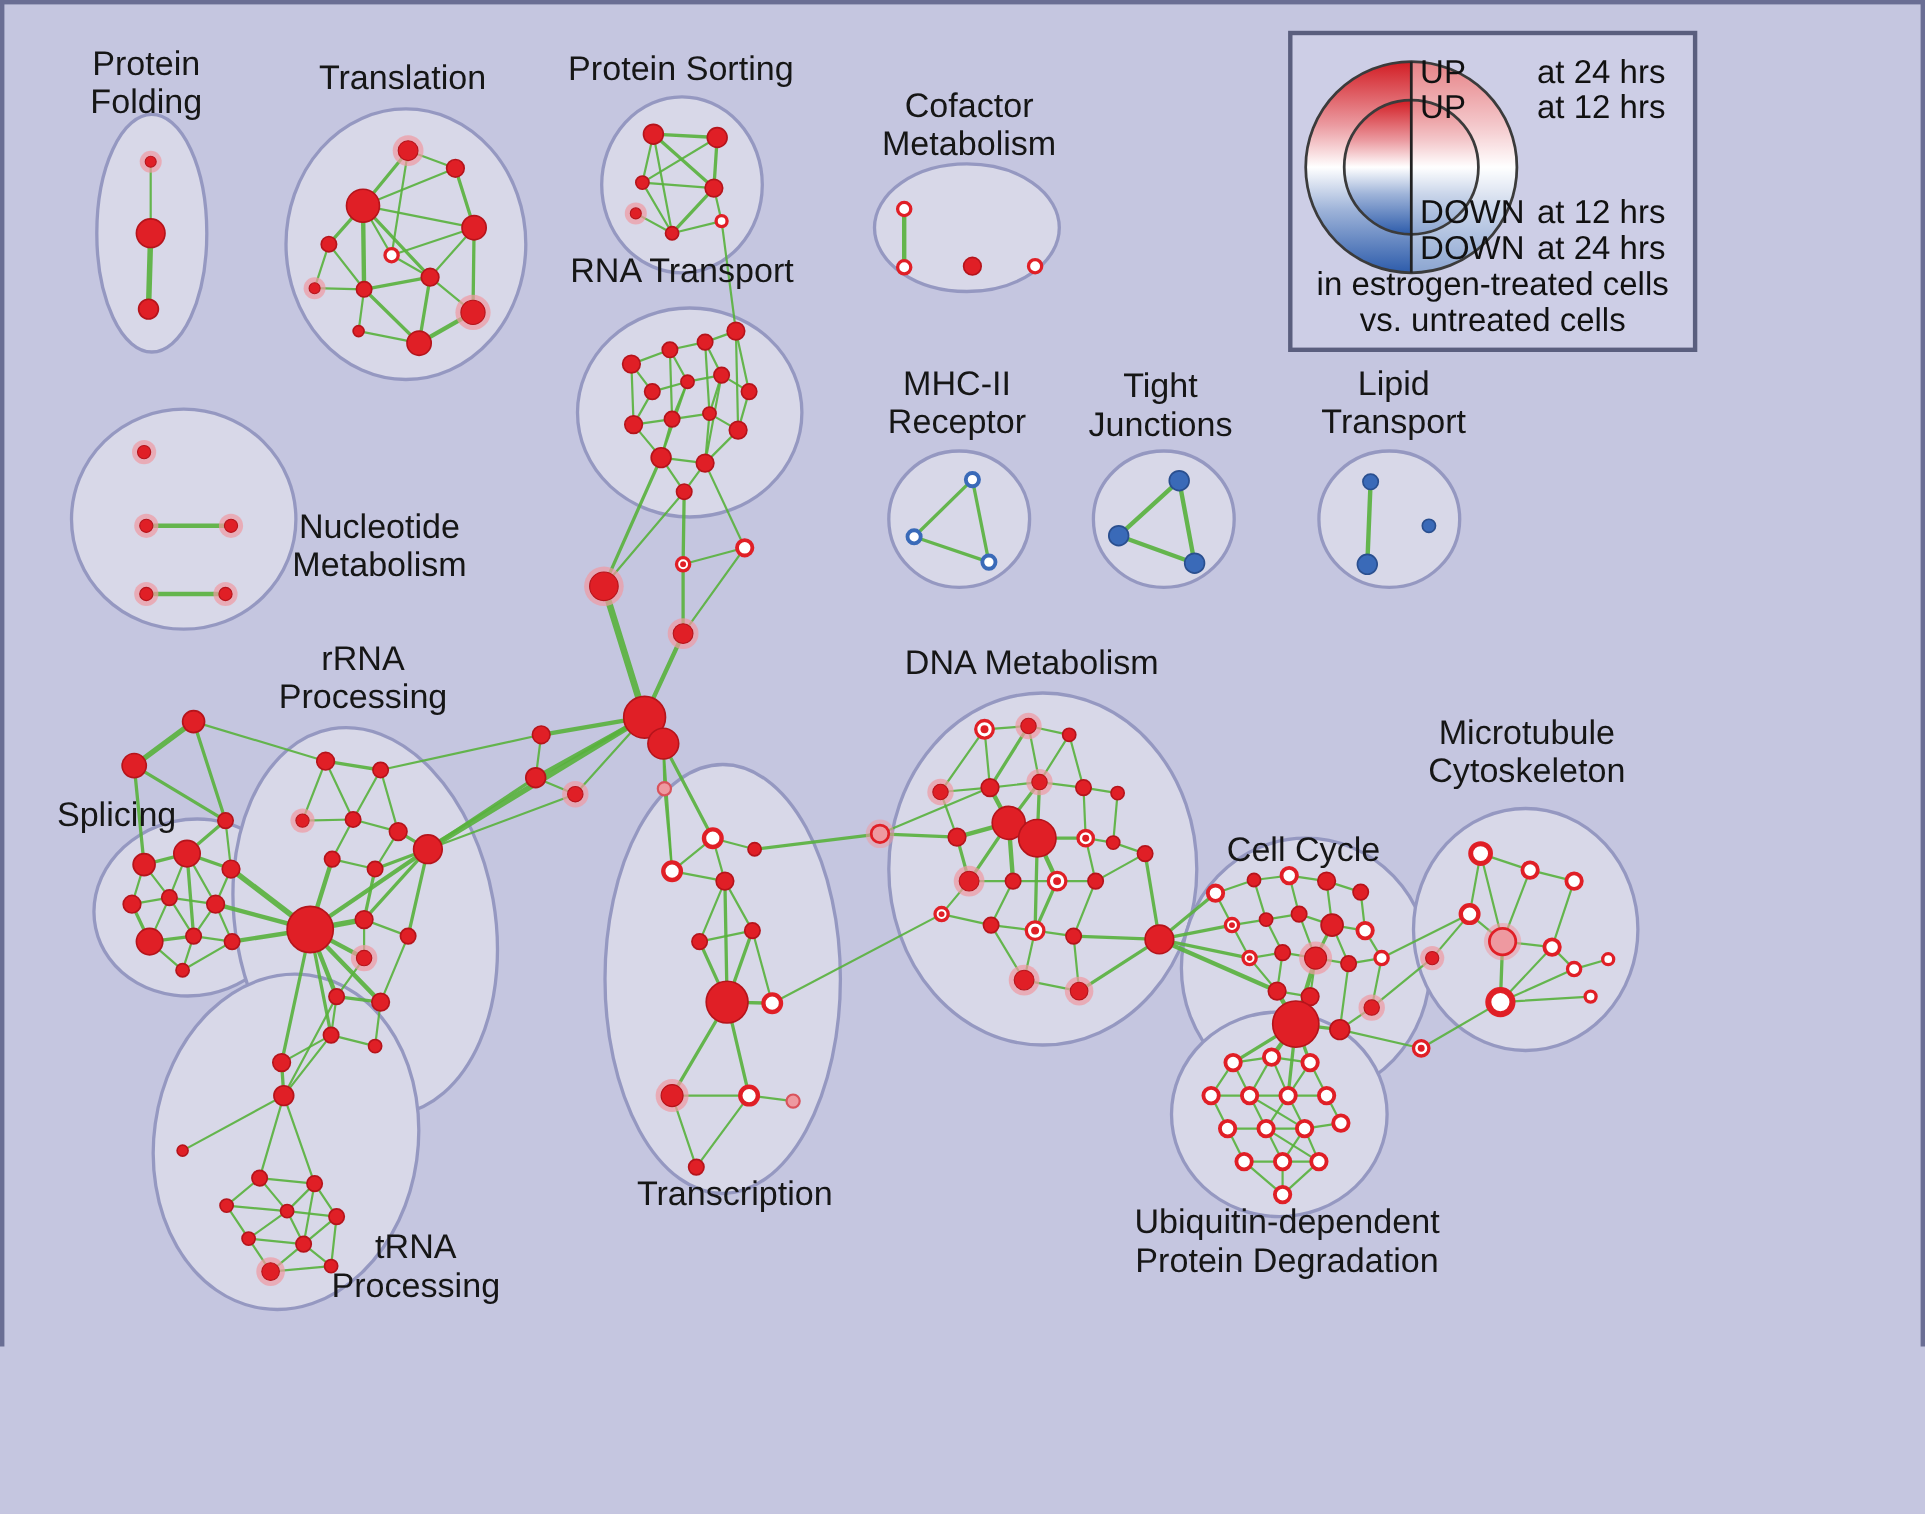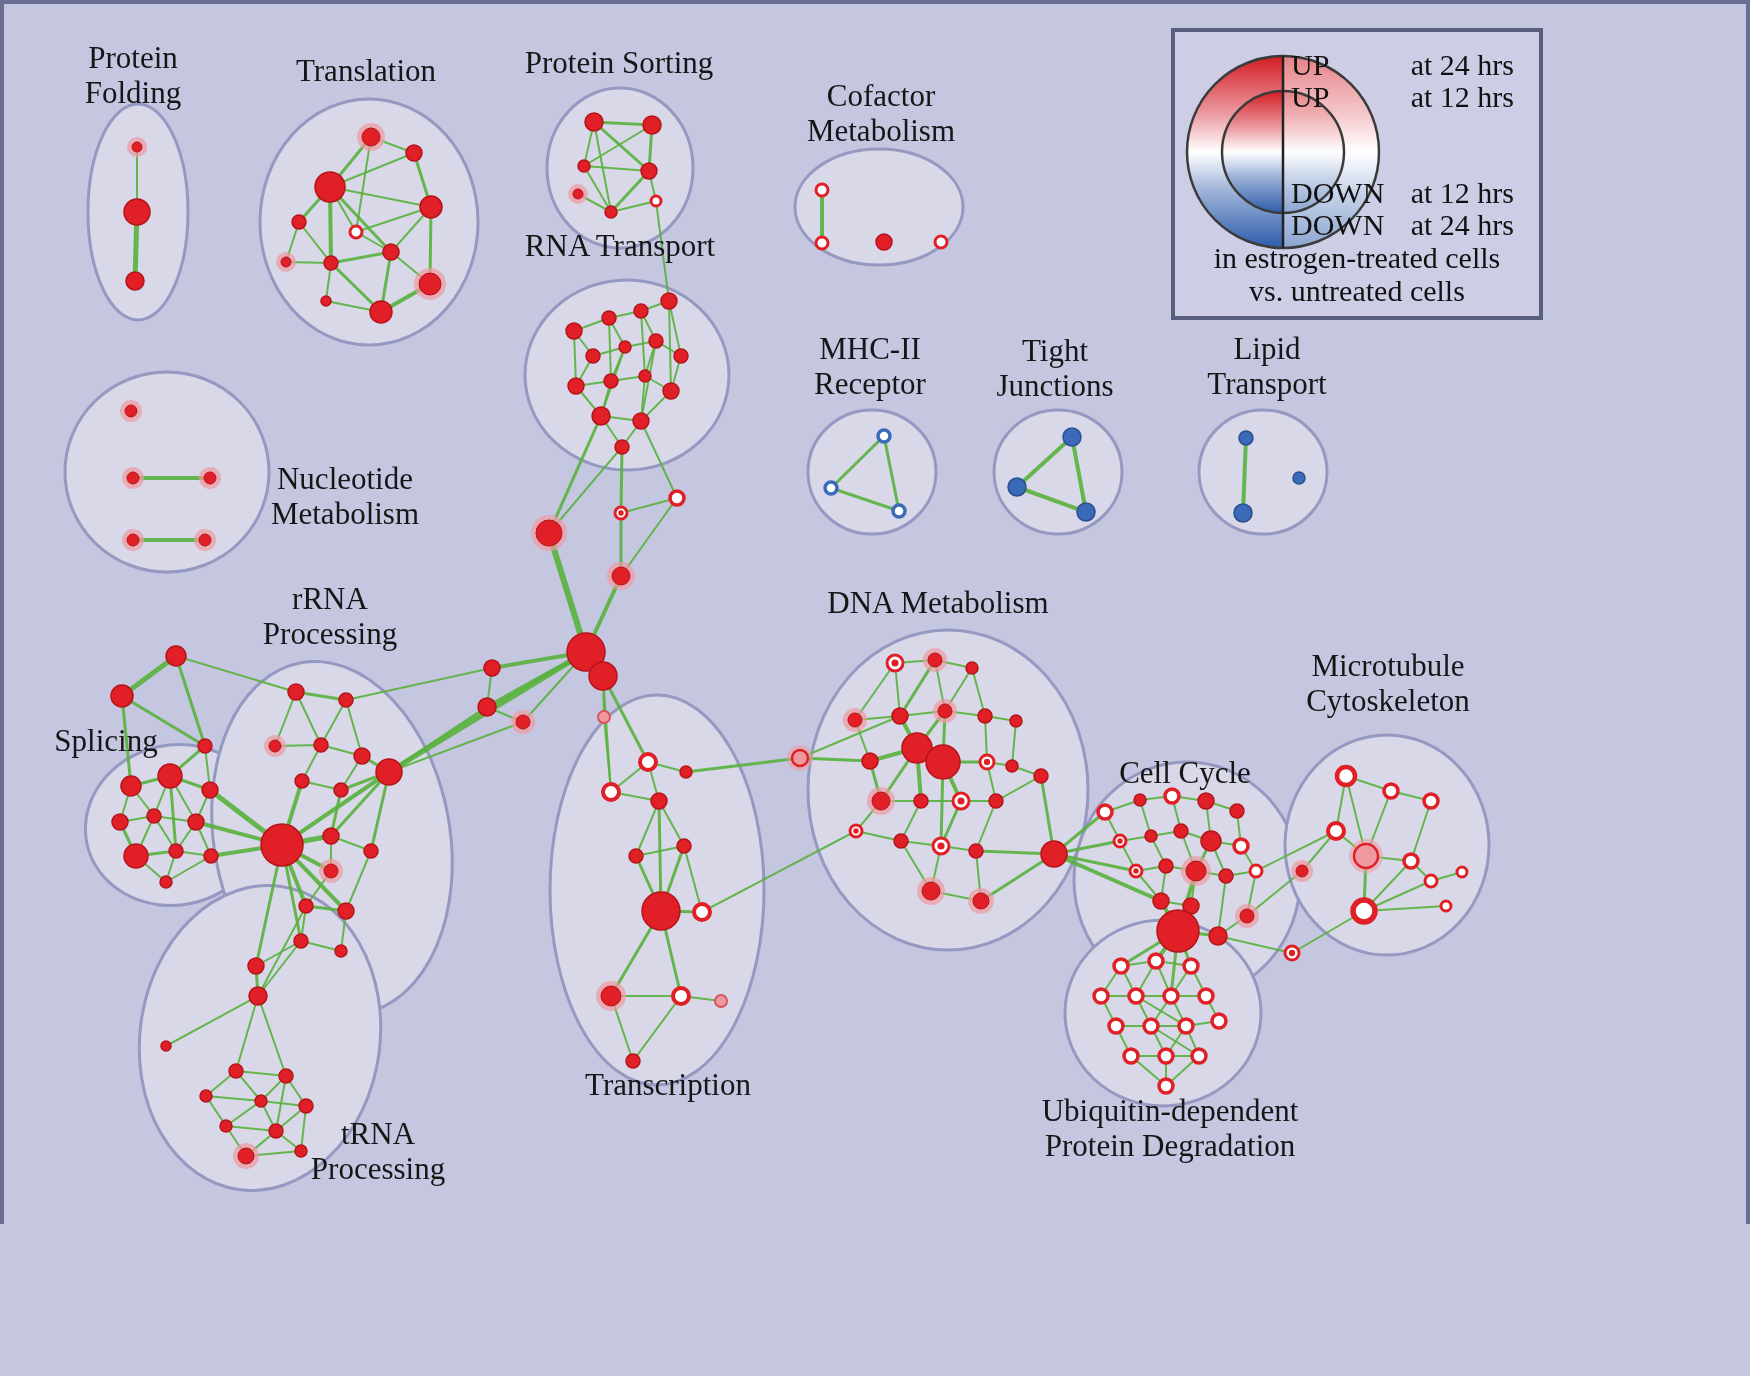--- a/index.html
+++ b/index.html
@@ -1,16 +1,16 @@
 <!DOCTYPE html>
 <html><head>
 <meta charset="utf-8">
 <style>
   html,body{margin:0;padding:0;background:#c5c6e0;font-family:"Liberation Sans",sans-serif;}
-  .stage{width:1750px;height:1224px;position:relative;overflow:hidden;font-family:Liberation Serif, serif;}
+  .stage{width:1750px;height:1224px;position:relative;overflow:hidden;}
   svg{display:block;}
   .lbl{font-size:31px;fill:#161616;}
   .lg{font-size:30px;fill:#111111;}
 </style>
 </head>
 <body>
 
 <div class="stage">
   <svg id="net" width="1750" height="1376" viewBox="0 0 1750 1376">
       <rect x="0" y="0" width="1750" height="1376" fill="#c5c6e0"></rect>

